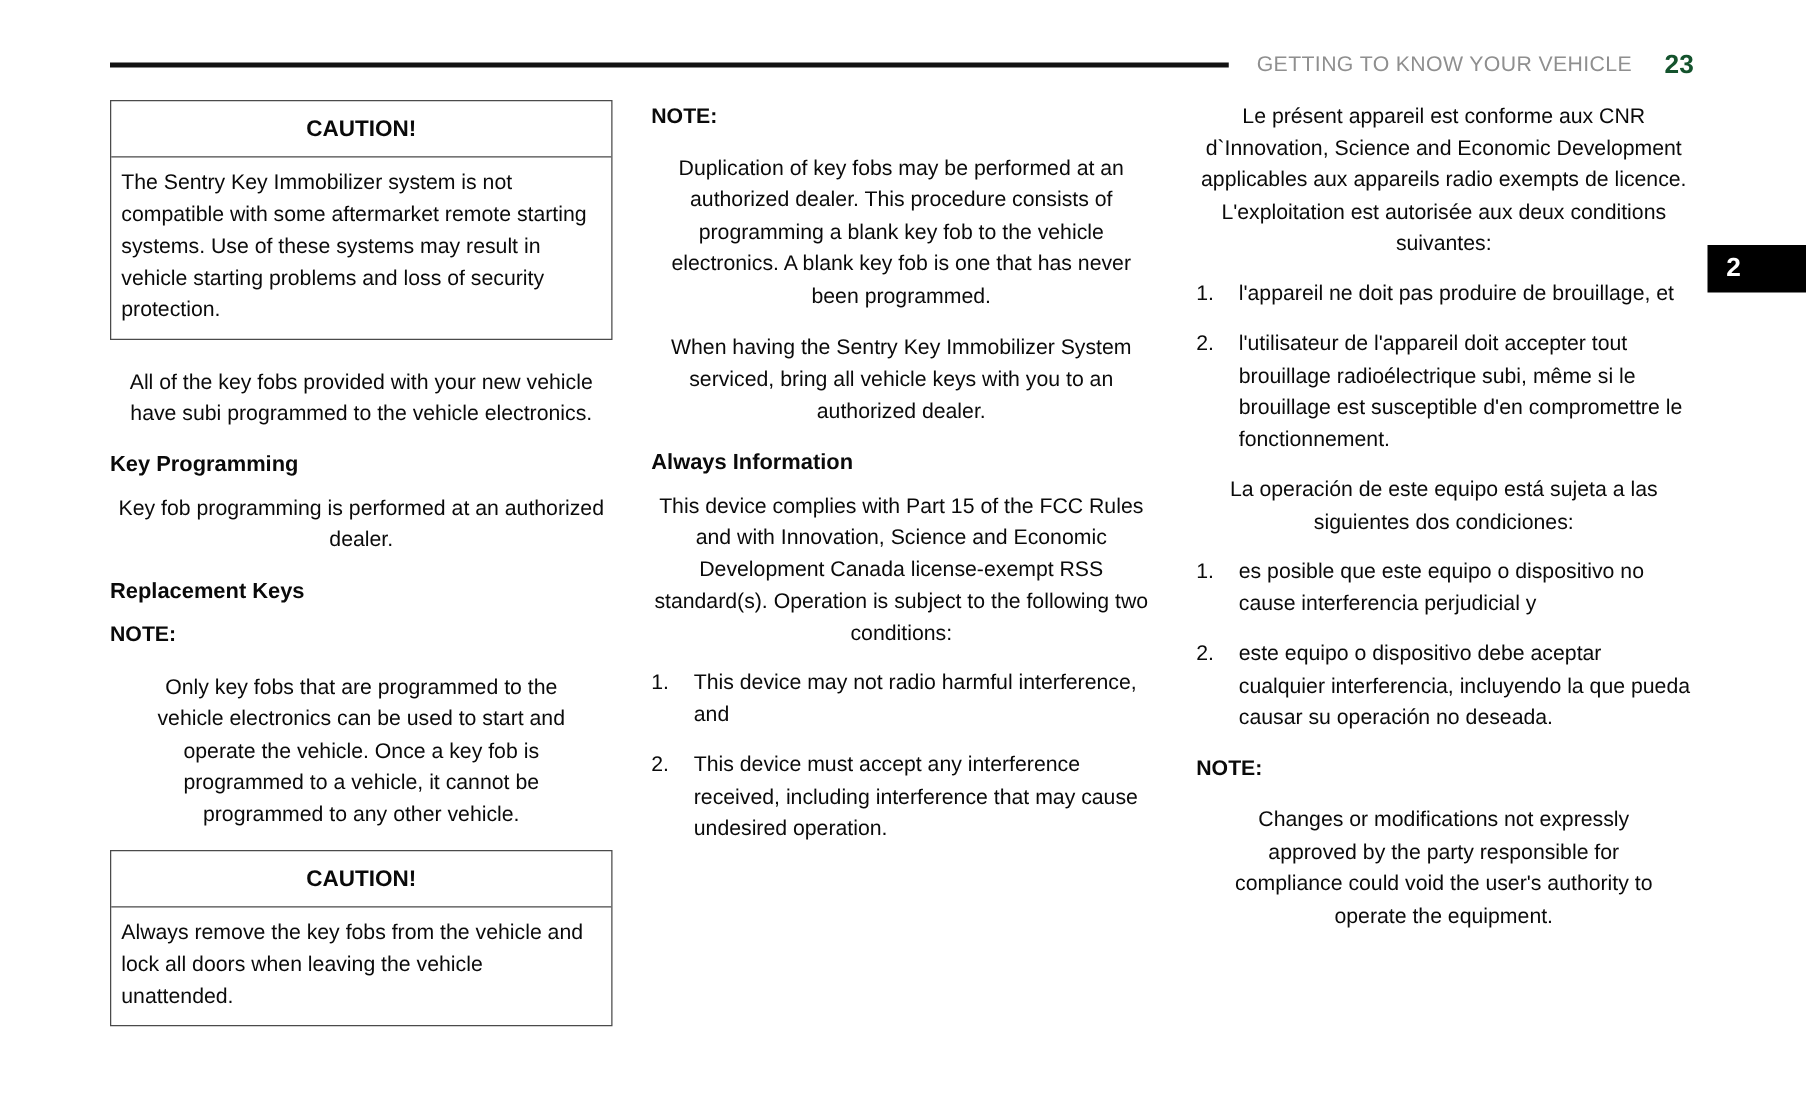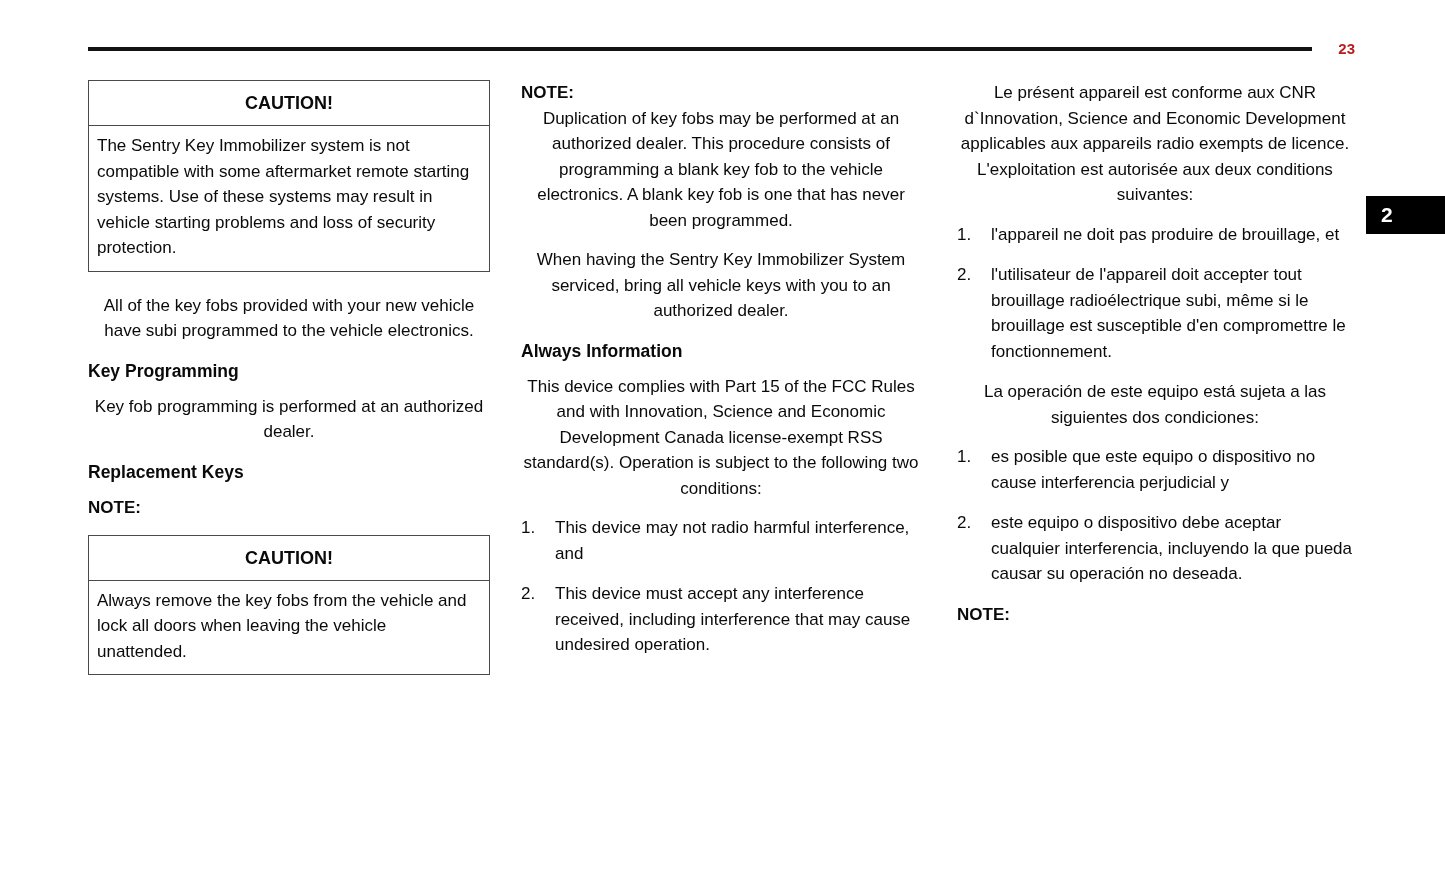--- a/index.html
+++ b/index.html
@@ -30,22 +30,22 @@
   .header-title {
     margin-left: 22px;
     color: #8f8f8f;
     font-size: 17px;
     letter-spacing: 0.3px;
     white-space: nowrap;
   }
   .page-number {
     margin-left: 26px;
     font-weight: bold;
-    font-size: 15px;
-    color: #b91c1c;
+    font-size: 21px;
+    color: #14532d;
     white-space: nowrap;
   }
   
   .chapter-tab {
     position: absolute;
     top: 196px;
     right: 0;
     width: 79px;
     height: 38px;
     background: #000000;
@@ -74,21 +74,21 @@
   p { margin: 0 0 14px 0; text-align: center; }
 
   .heading {
     font-weight: bold;
     font-size: 17.5px;
     margin: 3px 0 10px 0;
   }
 
   .note { margin: 0 0 14px 0; }
   .note-label { font-weight: bold; }
-  .note p { margin: 0; }
+  .note p { margin: 16px; }
 
   .caution-box {
     border: 1px solid #4a4a4a;
     margin: 0 0 21px 0;
   }
   .caution-title {
     text-align: center;
     font-weight: bold;
     font-size: 18px;
     padding: 9px 0 8px 0;
@@ -109,40 +109,42 @@
     flex: 1 1 auto;
   }
 </style>
 </head>
 <body>
 
 <div class="page">
 
   <div class="header">
     <div class="header-rule"></div>
+    <div class="header-title">GETTING TO KNOW YOUR VEHICLE</div>
     <div class="page-number">23</div>
   </div>
 
   <div class="chapter-tab">
     <span>2</span>
   </div>
 
   <div class="columns">
 
     <div class="col col1">
       <div class="caution-box">
         <div class="caution-title">CAUTION!</div>
         <div class="caution-body">The Sentry Key Immobilizer system is not compatible with some aftermarket remote starting systems. Use of these systems may result in vehicle starting problems and loss of security protection.</div>
       </div>
       <p>All of the key fobs provided with your new vehicle have subi programmed to the vehicle electronics.</p>
       <div class="heading">Key Programming</div>
       <p>Key fob programming is performed at an authorized dealer.</p>
       <div class="heading">Replacement Keys</div>
       <div class="note">
         <div class="note-label">NOTE:</div>
+        <p>Only key fobs that are programmed to the vehicle electronics can be used to start and operate the vehicle. Once a key fob is programmed to a vehicle, it cannot be programmed to any other vehicle.</p>
       </div>
       <div class="caution-box">
         <div class="caution-title">CAUTION!</div>
         <div class="caution-body">Always remove the key fobs from the vehicle and lock all doors when leaving the vehicle unattended.</div>
       </div>
     </div>
 
     <div class="col col2">
       <div class="note">
         <div class="note-label">NOTE:</div>
@@ -175,17 +177,18 @@
       <div class="num-item">
         <span class="num">1.</span>
         <span class="num-text">es posible que este equipo o dispositivo no cause interferencia perjudicial y</span>
       </div>
       <div class="num-item">
         <span class="num">2.</span>
         <span class="num-text">este equipo o dispositivo debe aceptar cualquier interferencia, incluyendo la que pueda causar su operación no deseada.</span>
       </div>
       <div class="note">
         <div class="note-label">NOTE:</div>
+        <p>Changes or modifications not expressly approved by the party responsible for compliance could void the user's authority to operate the equipment.</p>
       </div>
     </div>
 
   </div>
 </div>
 
 </body></html>

